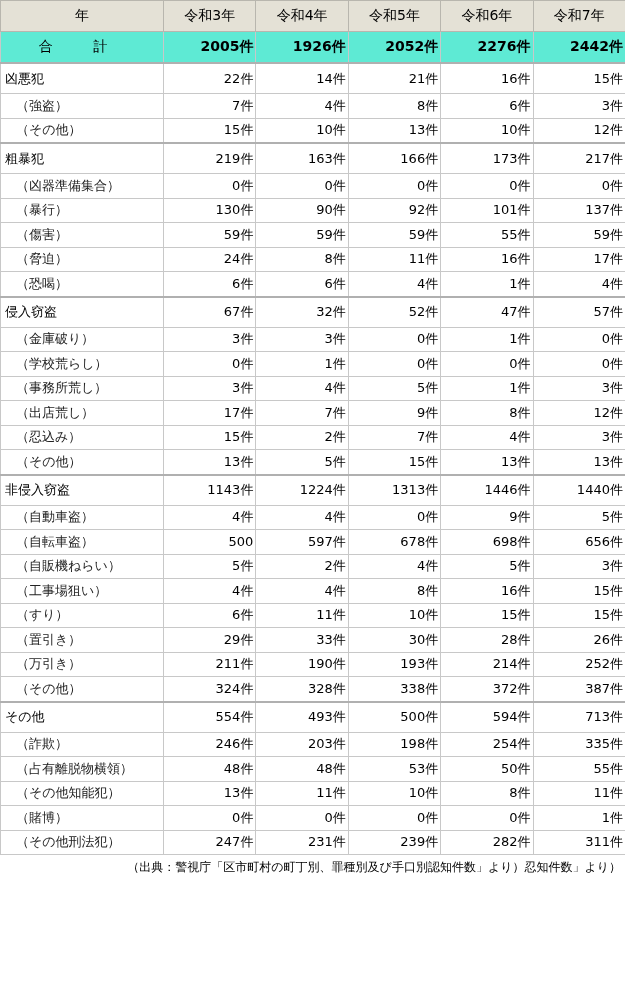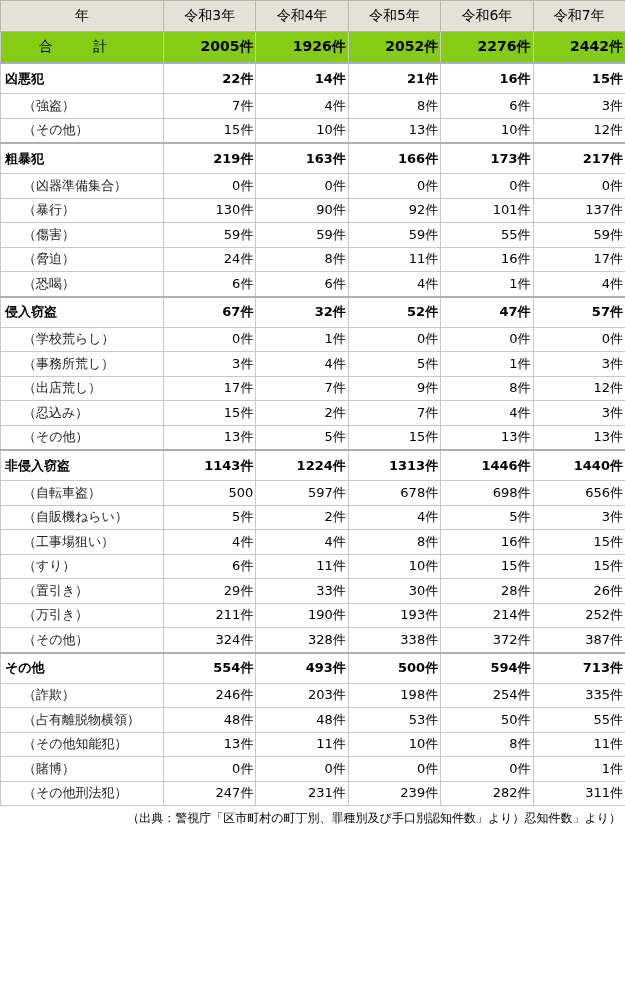--- a/index.html
+++ b/index.html
@@ -2,26 +2,26 @@
 <html><head>
 <meta charset="utf-8">
 <style>
   html, body { margin:0; padding:0; background:#ffffff; }
   body { width:625px; height:1000px; overflow:hidden; font-family:"DejaVu Sans", sans-serif; color:#000; }
   table { border-collapse:collapse; width:625px; table-layout:fixed; }
   col.c0 { width:163px; }
   col.cn { width:92.4px; }
   th, td { border:1px solid #c8c8c8; padding:0 4px; height:23.5px; font-size:13px; white-space:nowrap; overflow:hidden; }
   thead th { background:#e4e1d6; font-weight:normal; text-align:center; height:30px; font-size:14px; border-color:#b8b6ae; }
-  tr.total td { background:#84cc16; font-weight:bold; height:30px; font-size:14px; }
+  tr.total td { background:#5eead4; font-weight:bold; height:30px; font-size:14px; }
   tr.total td.label { text-align:center; letter-spacing:18px; font-weight:normal; }
   td.num { text-align:right; padding-right:2px; }
-  tr.cat td { font-weight:bold; height:29px; }
+  tr.cat td { font-weight:normal; height:29px; }
   tr.cat td.label { padding-left:4px; }
-  tr.sub td.label { padding-left:22px; color:#222; }
+  tr.sub td.label { padding-left:15px; color:#222; }
   tr.cat td { border-top:2px solid #b0b0b0; }
   .footer { text-align:right; font-size:12px; padding:4px 4px 0 7px; }
 </style>
 </head>
 <body>
 
 <table>
   <colgroup>
       <col class="c0">
       <col class="cn">
@@ -123,20 +123,28 @@
       </tr>
       <tr class="cat">
         <td class="label">侵入窃盗</td>
         <td class="num">67件</td>
         <td class="num">32件</td>
         <td class="num">52件</td>
         <td class="num">47件</td>
         <td class="num">57件</td>
       </tr>
       <tr class="sub">
+        <td class="label">（金庫破り）</td>
+        <td class="num">3件</td>
+        <td class="num">3件</td>
+        <td class="num">0件</td>
+        <td class="num">1件</td>
+        <td class="num">0件</td>
+      </tr>
+      <tr class="sub">
         <td class="label">（学校荒らし）</td>
         <td class="num">0件</td>
         <td class="num">1件</td>
         <td class="num">0件</td>
         <td class="num">0件</td>
         <td class="num">0件</td>
       </tr>
       <tr class="sub">
         <td class="label">（事務所荒し）</td>
         <td class="num">3件</td>
@@ -171,20 +179,28 @@
       </tr>
       <tr class="cat">
         <td class="label">非侵入窃盗</td>
         <td class="num">1143件</td>
         <td class="num">1224件</td>
         <td class="num">1313件</td>
         <td class="num">1446件</td>
         <td class="num">1440件</td>
       </tr>
       <tr class="sub">
+        <td class="label">（自動車盗）</td>
+        <td class="num">4件</td>
+        <td class="num">4件</td>
+        <td class="num">0件</td>
+        <td class="num">9件</td>
+        <td class="num">5件</td>
+      </tr>
+      <tr class="sub">
         <td class="label">（自転車盗）</td>
         <td class="num">500</td>
         <td class="num">597件</td>
         <td class="num">678件</td>
         <td class="num">698件</td>
         <td class="num">656件</td>
       </tr>
       <tr class="sub">
         <td class="label">（自販機ねらい）</td>
         <td class="num">5件</td>

